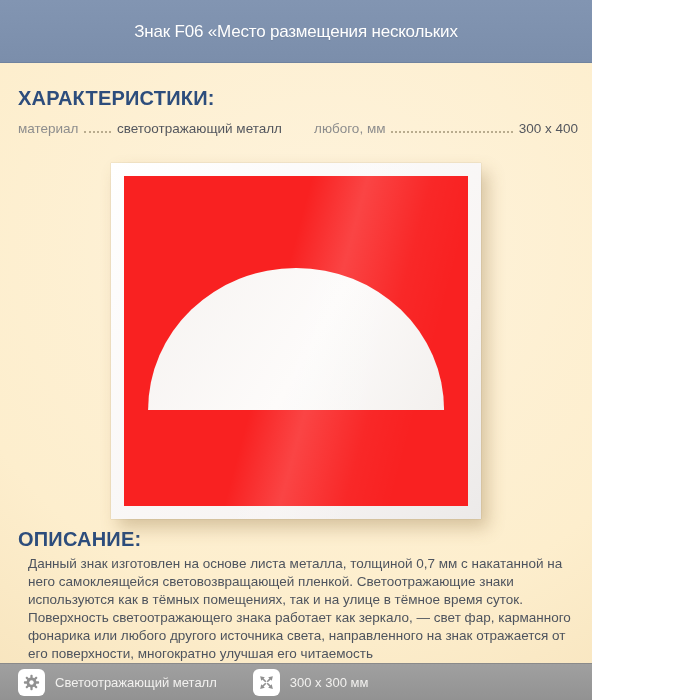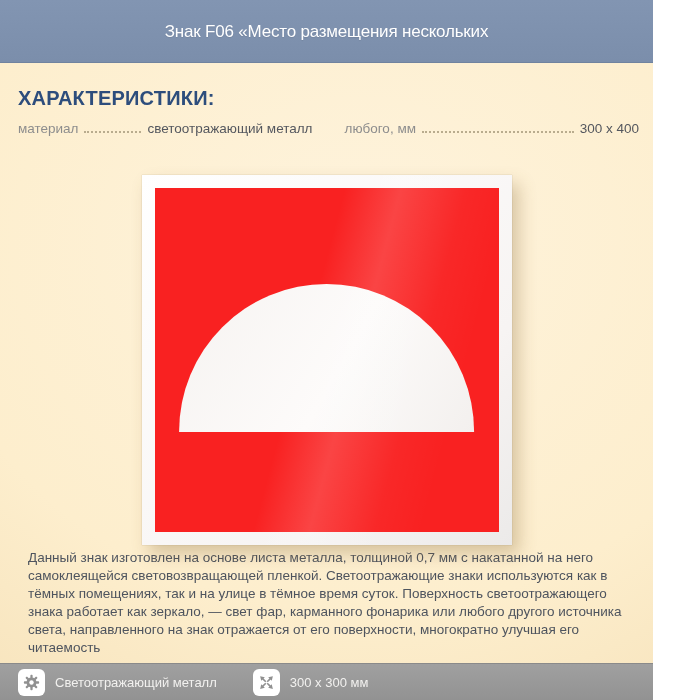--- a/index.html
+++ b/index.html
@@ -2,21 +2,21 @@
 <html><head>
 <meta charset="utf-8">
 <style>
   * { margin: 0; padding: 0; box-sizing: border-box; }
   html, body { width: 700px; height: 700px; }
   body {
     font-family: "Liberation Sans", sans-serif;
     overflow: hidden;
   }
   .page {
-    width: 653px; height: 700px;
+    width: 592px; height: 700px;
     display: flex; flex-direction: column;
     background: radial-gradient(120% 95% at 55% 35%, #fef3dc 0%, #fdeecd 55%, #f3ddb2 100%);
     position: relative;
   }
 
   
   .header {
     height: 63px; flex: 0 0 63px;
     background: linear-gradient(180deg, #8295b2 0%, #7b8eab 100%);
     border-bottom: 1px solid #70839f;
@@ -33,21 +33,21 @@
   .section-heading {
     color: #2d4d7c;
     font-weight: 700;
     font-size: 20px;
     letter-spacing: 0.2px;
     margin: 24px 18px 0 18px;
   }
   .char-row {
     display: flex;
     gap: 32px;
-    margin: 11px 14px 12px 18px;
+    margin: 11px 14px 0 18px;
     font-size: 13.5px;
   }
   .char-pair { flex: 1; display: flex; align-items: baseline; min-width: 0; }
   .char-label { color: #8d8d8d; white-space: nowrap; }
   .leader {
     flex: 1;
     border-bottom: 2px dotted #b9ac8e;
     margin: 0 6px 3px 6px;
     min-width: 14px;
     height: 1px;
@@ -141,20 +141,21 @@
     </div>
   </div>
 
   <div class="sign-outer">
     <div class="sign-red">
       <div class="dome"></div>
     </div>
     <div class="gloss"></div>
   </div>
 
+  <div class="section-heading desc-heading">ОПИСАНИЕ:</div>
   <div class="desc-text">Данный знак изготовлен на основе листа металла, толщиной 0,7 мм с накатанной на него самоклеящейся световозвращающей пленкой. Светоотражающие знаки используются как в тёмных помещениях, так и на улице в тёмное время суток. Поверхность светоотражающего знака работает как зеркало, — свет фар, карманного фонарика или любого другого источника света, направленного на знак отражается от его поверхности, многократно улучшая его читаемость</div>
 
   <div class="footer">
     <span class="badge">
       <span style="display:flex;">
         <svg width="17" height="17" viewBox="0 0 24 24">
           <g fill="#909090">
             <circle cx="12" cy="12" r="7"></circle>
             <rect x="10.4" y="1.2" width="3.2" height="5" rx="1.2"></rect>
             <rect x="10.4" y="1.2" width="3.2" height="5" rx="1.2" transform="rotate(45 12 12)"></rect>

